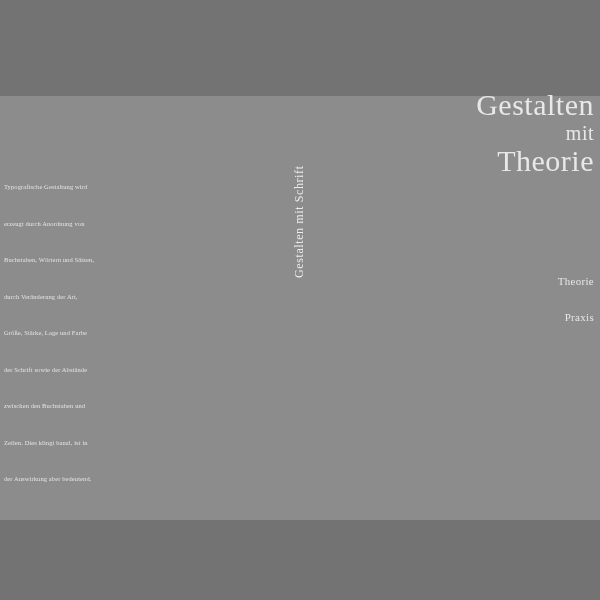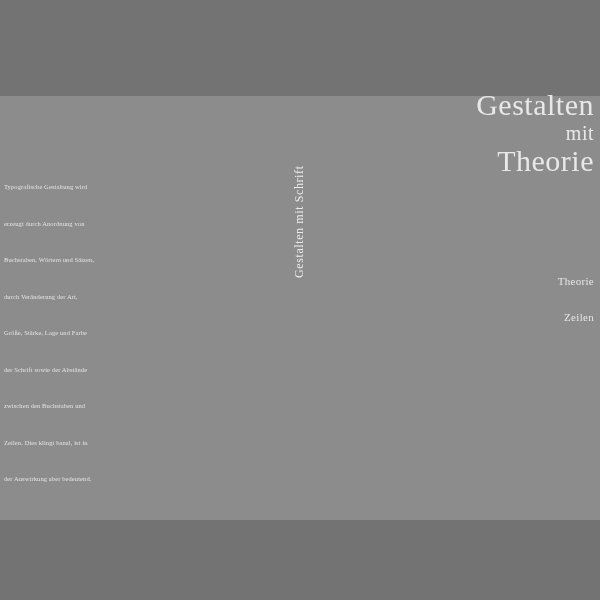--- a/index.html
+++ b/index.html
@@ -110,21 +110,21 @@
   <div class="canvas"></div>
 
   <div class="headline">
     <span class="line l1">Gestalten</span>
     <span class="line l2">mit</span>
     <span class="line l3">Theorie</span>
   </div>
 
   <div class="subblock">
     <span class="sline">Theorie</span>
-    <span class="sline">Zeilen</span>
+    <span class="sline">Praxis</span>
   </div>
 
   <div class="vertical-text">Gestalten mit Schrift</div>
 
   <div class="bodycol">
     <span class="bline">Typografische Gestaltung wird</span>
     <span class="bline">erzeugt durch Anordnung von</span>
     <span class="bline">Buchstaben, Wörtern und Sätzen,</span>
     <span class="bline">durch Veränderung der Art,</span>
     <span class="bline">Größe, Stärke, Lage und Farbe</span>

